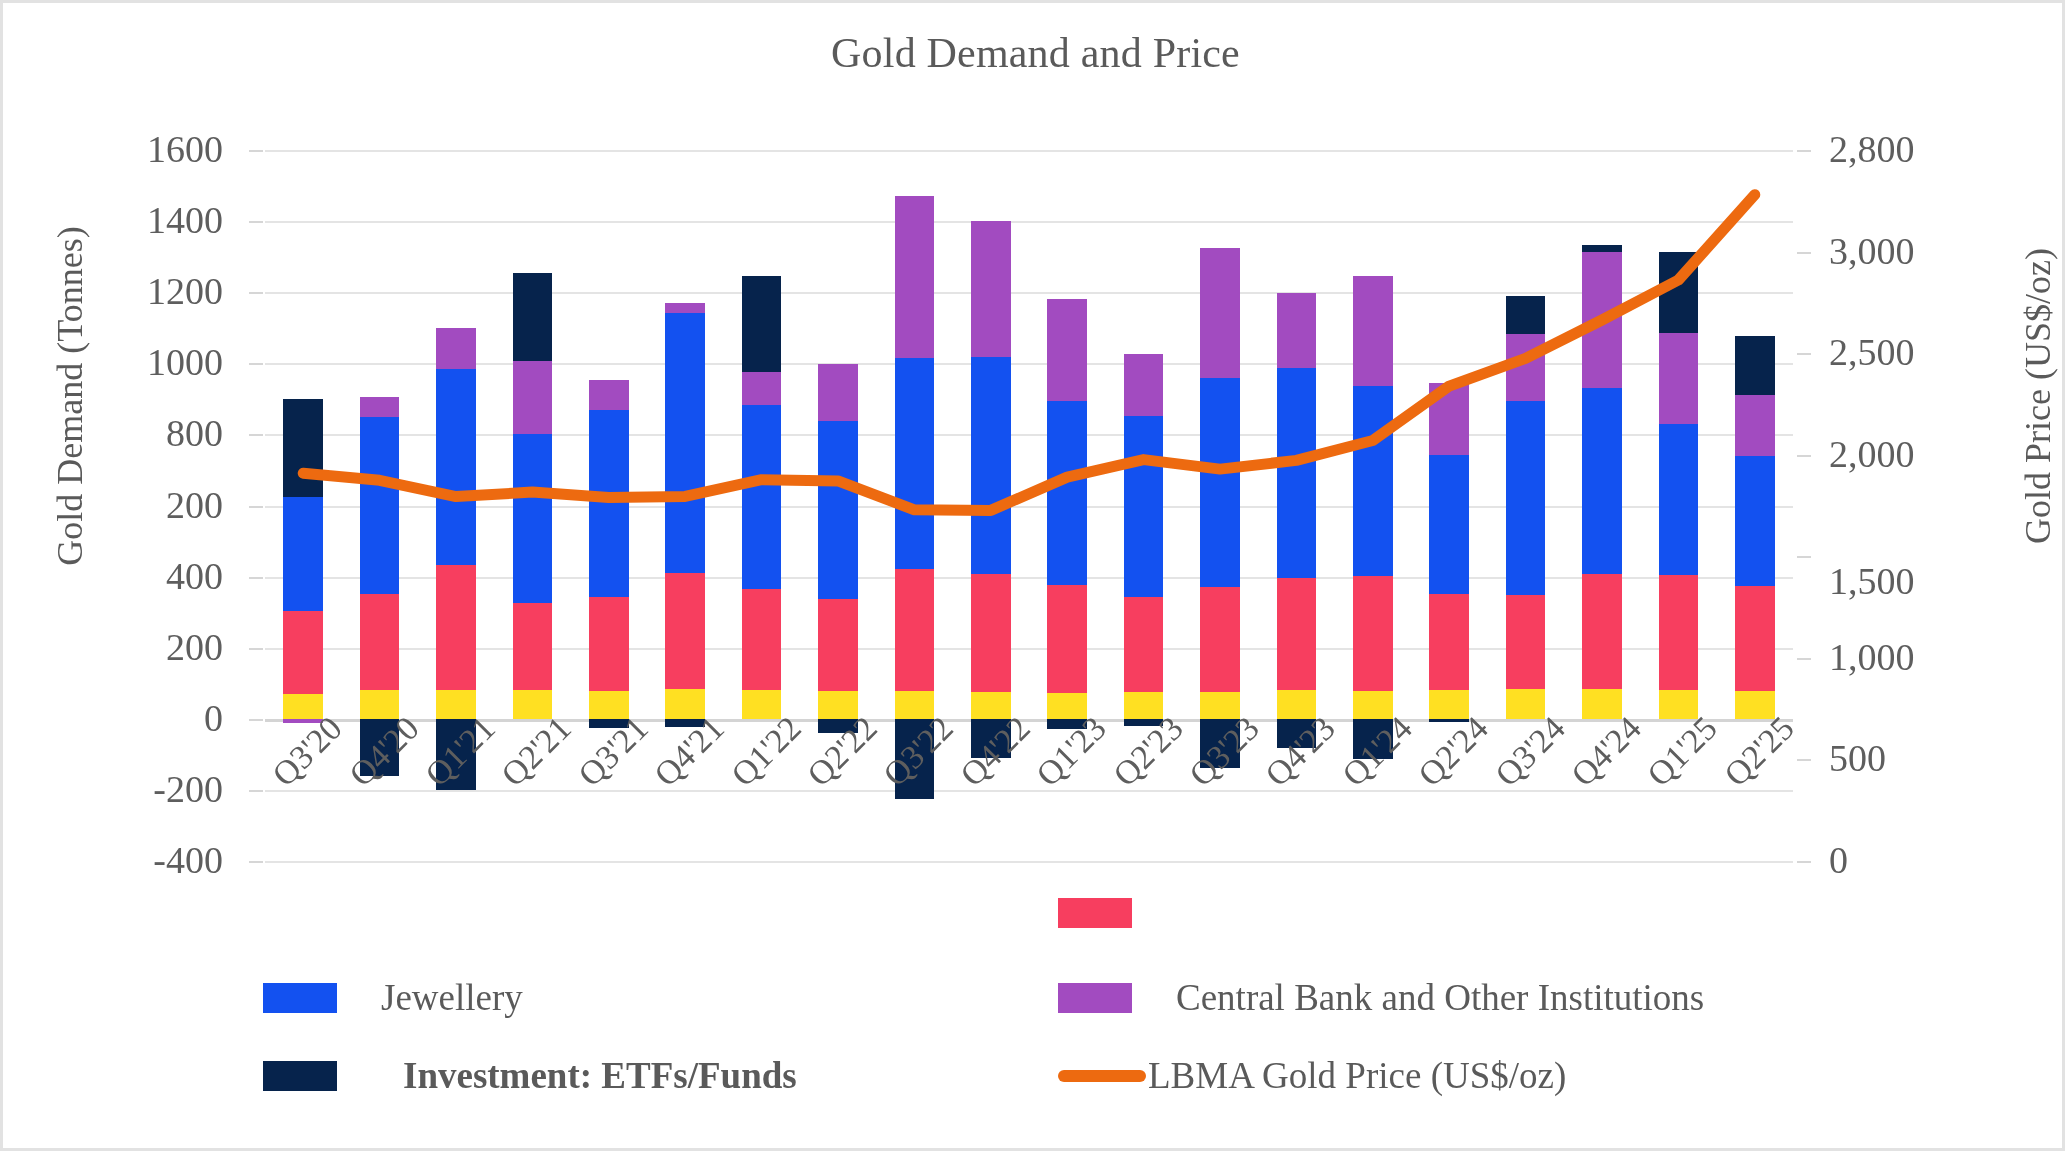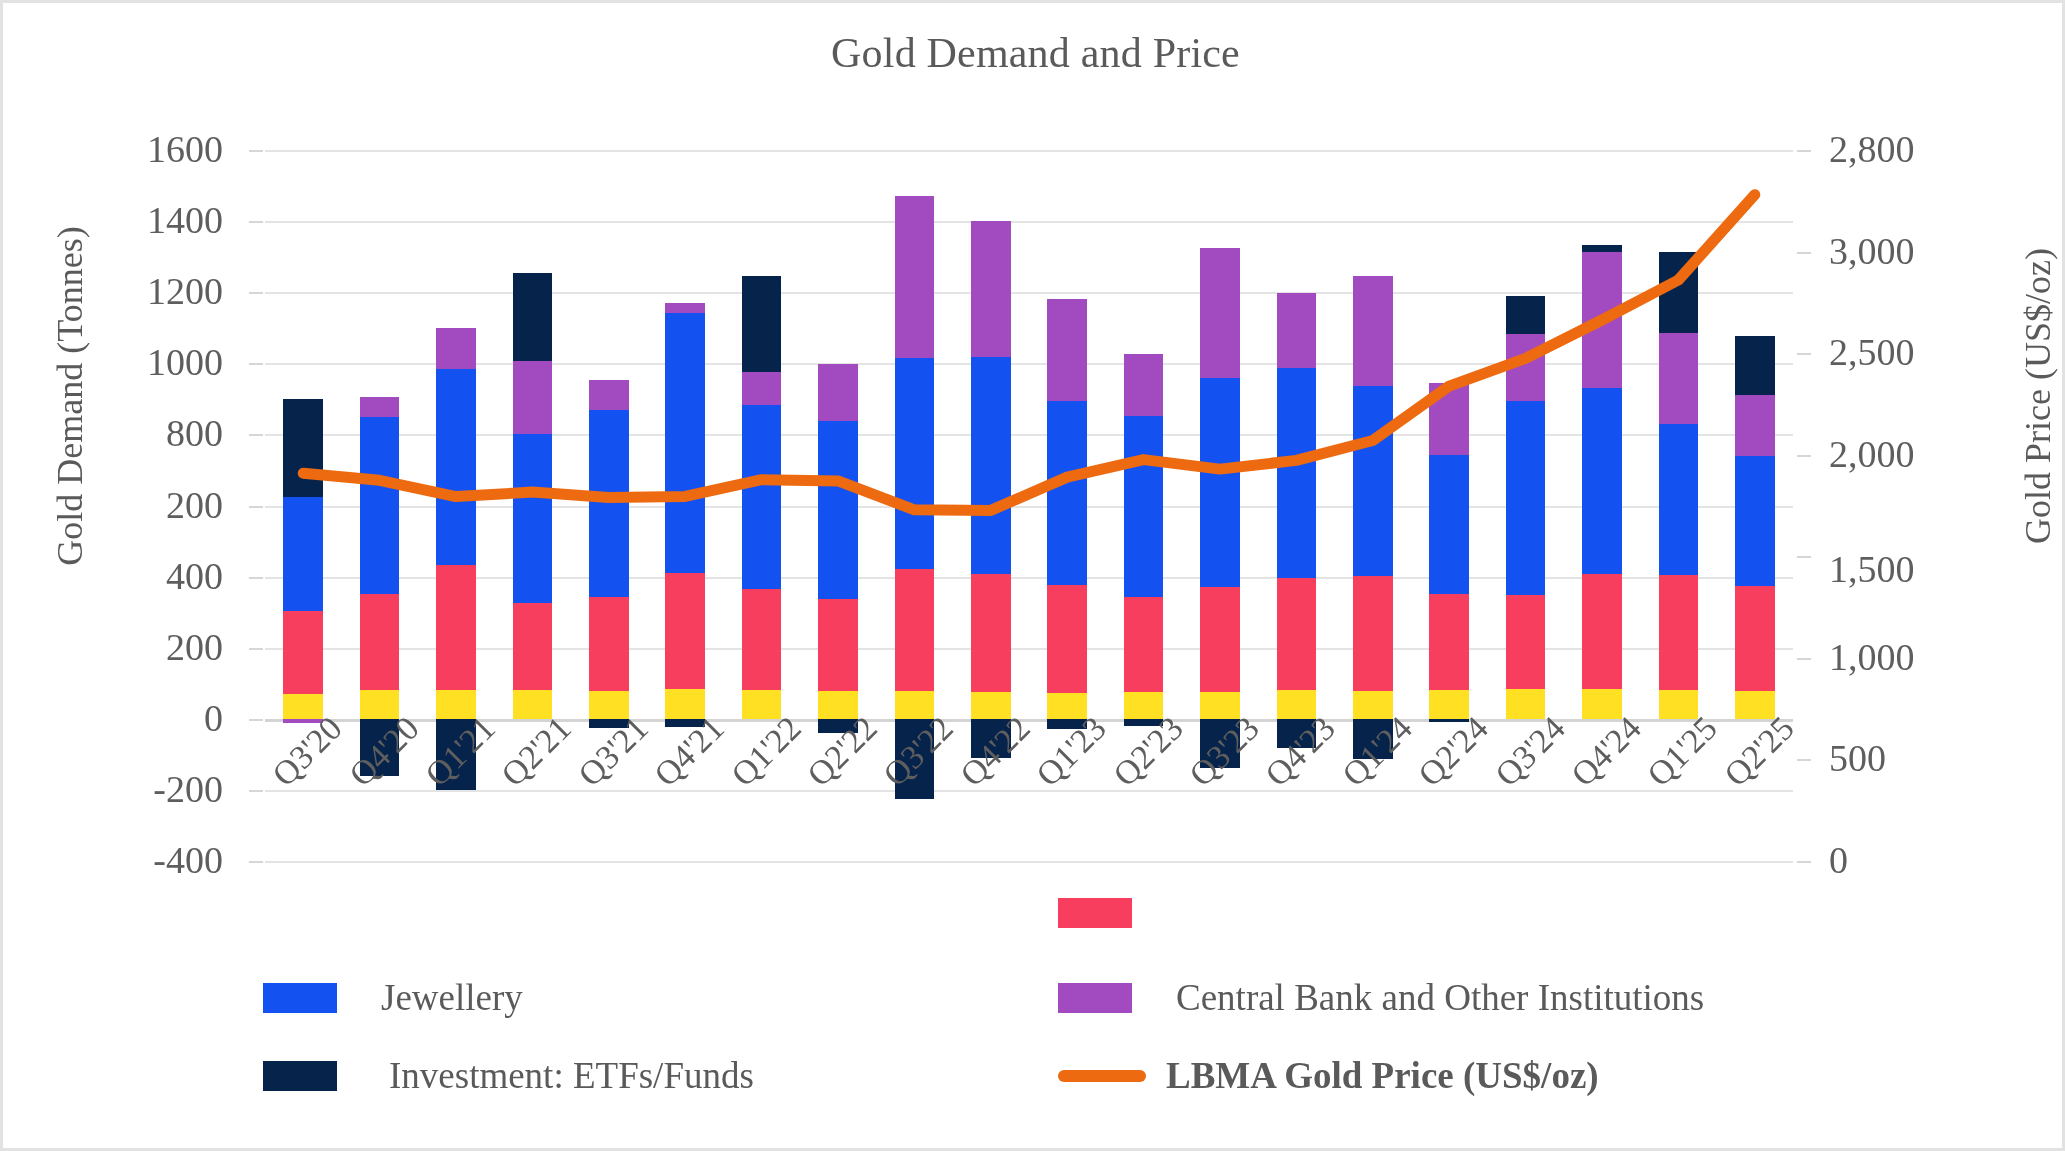--- a/index.html
+++ b/index.html
@@ -256,21 +256,21 @@
     </div>
   <div id="ticks-right">
       <div class="tick-right" style="top: 127px; left: 1826px;">2,800</div>
       <div class="tickmark" style="left: 1794px; top: 147px;"></div>
       <div class="tick-right" style="top: 228.571px; left: 1826px;">3,000</div>
       <div class="tickmark" style="left: 1794px; top: 248.571px;"></div>
       <div class="tick-right" style="top: 330.143px; left: 1826px;">2,500</div>
       <div class="tickmark" style="left: 1794px; top: 350.143px;"></div>
       <div class="tick-right" style="top: 431.714px; left: 1826px;">2,000</div>
       <div class="tickmark" style="left: 1794px; top: 451.714px;"></div>
-      <div class="tick-right" style="top: 547px; left: 1826px;">1,500</div>
+      <div class="tick-right" style="top: 559px; left: 1826px;">1,500</div>
       <div class="tickmark" style="left: 1794px; top: 553.286px;"></div>
       <div class="tick-right" style="top: 634.857px; left: 1826px;">1,000</div>
       <div class="tickmark" style="left: 1794px; top: 654.857px;"></div>
       <div class="tick-right" style="top: 736.429px; left: 1826px;">500</div>
       <div class="tickmark" style="left: 1794px; top: 756.429px;"></div>
       <div class="tick-right" style="top: 838px; left: 1826px;">0</div>
       <div class="tickmark" style="left: 1794px; top: 858px;"></div>
     </div>
   <div id="cat-labels">
       <div class="cat-label" style="left: 262.2px; top: 763.8px;">Q3'20</div>
@@ -302,21 +302,21 @@
       <div class="leg-item" style="left: 0px; top: 78px;">
         <div class="swatch" style="background: rgb(19, 81, 240);"></div>
         <span class="leg-label" style="margin-left: 44px;">Jewellery</span>
       </div>
       <div class="leg-item" style="left: 795px; top: 78px;">
         <div class="swatch" style="background: rgb(162, 75, 192);"></div>
         <span class="leg-label" style="margin-left: 44px;">Central Bank and Other Institutions</span>
       </div>
       <div class="leg-item" style="left: 0px; top: 156px;">
         <div class="swatch" style="background: rgb(6, 35, 76);"></div>
-        <span class="leg-label" style="margin-left: 52px;">Investment: ETFs/Funds</span>
+        <span class="leg-label" style="margin-left: 66px; font-weight: bold;">Investment: ETFs/Funds</span>
       </div>
       <div class="leg-item" style="left: 795px; top: 156px;">
         <div class="swatch-line" style="background: rgb(237, 106, 16);"></div>
-        <span class="leg-label" style="margin-left: 20px; font-weight: bold;">LBMA Gold Price (US$/oz)</span>
+        <span class="leg-label" style="margin-left: 2px;">LBMA Gold Price (US$/oz)</span>
       </div>
     </div>
 
 </div>
 
 </body></html>

